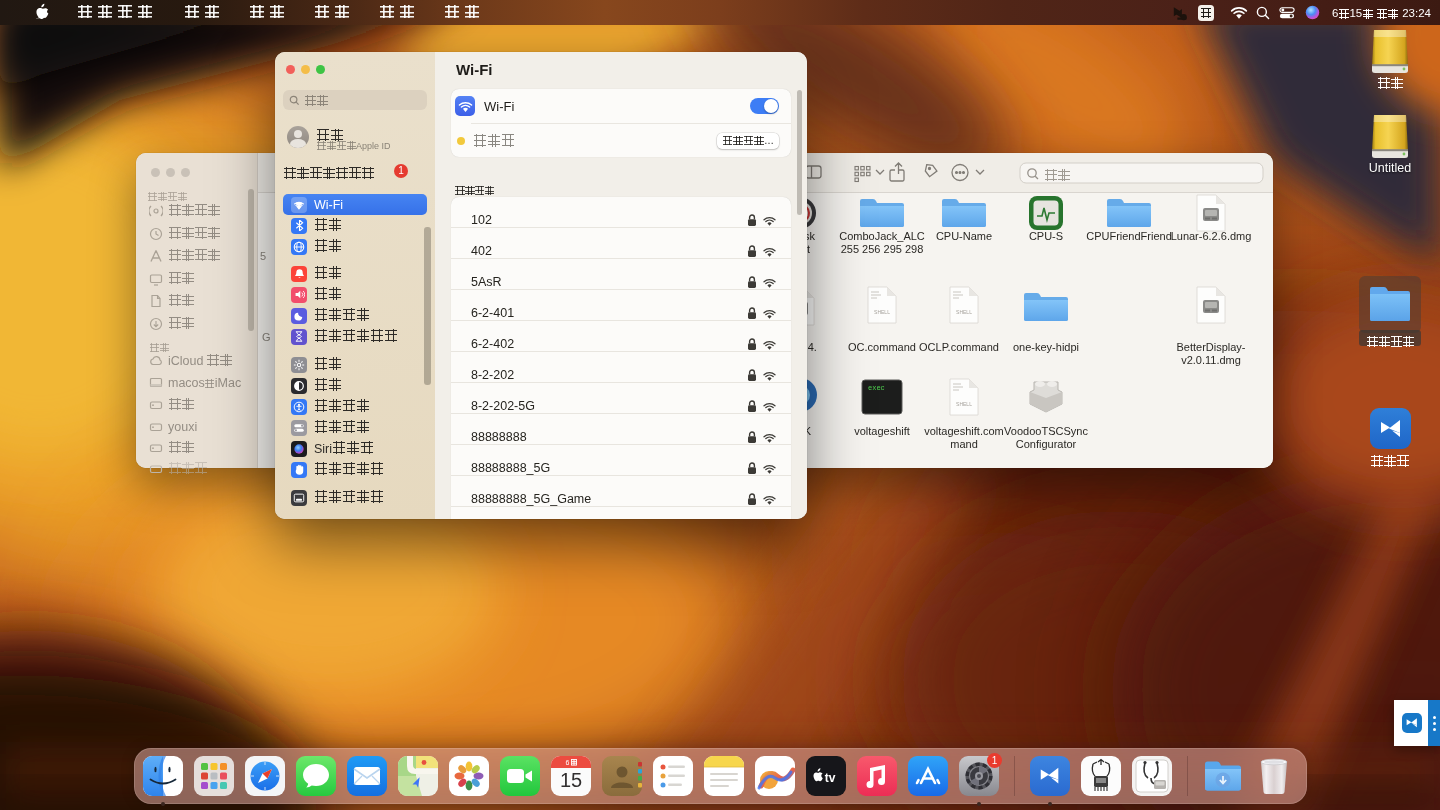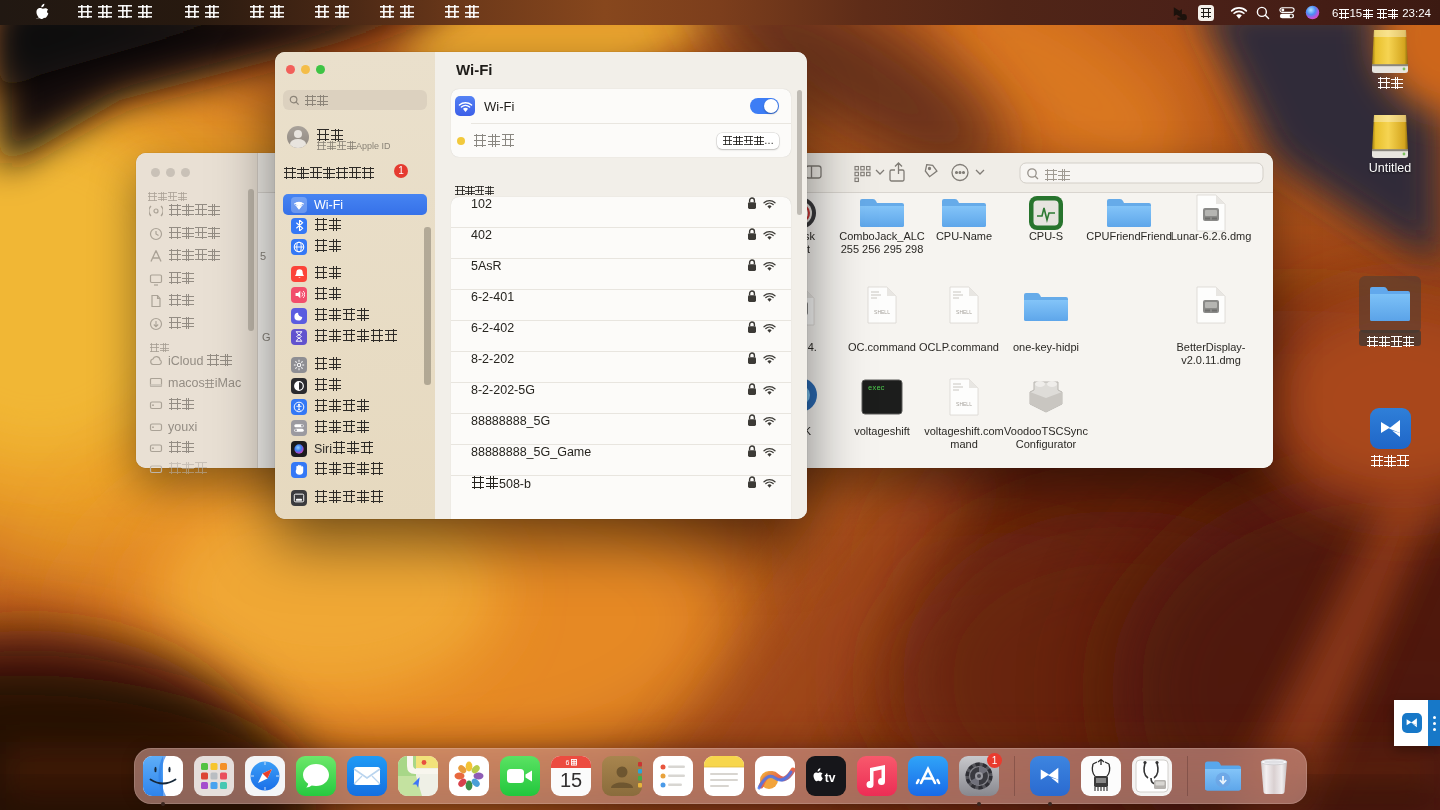--- a/index.html
+++ b/index.html
@@ -31,21 +31,21 @@
 #ftool{position:absolute;left:122px;top:0;width:1015px;height:40px;border-radius:0 10px 0 0;background:#f0ede7;border-bottom:1px solid #d9d5cf}
 #fcontent{position:absolute;left:122px;top:41px;width:1015px;height:274px;border-radius:0 0 10px 0;background:#f6f4f0;overflow:hidden}
 .dot{border-radius:50%;position:absolute;width:9px;height:9px}
 .fitem{position:absolute;display:flex;align-items:center;font-size:12.5px;color:#9b948a}
 #settings{left:275px;top:52px;width:532px;height:467px;box-shadow:0 25px 60px rgba(0,0,0,.5),0 0 1px rgba(0,0,0,.4);background:#f2efe9}
 #sside{position:absolute;left:0;top:0;width:160px;height:467px;border-radius:10px 0 0 10px;background:linear-gradient(180deg,#eae0cc,#e6d9bf)}
 #scontent{position:absolute;left:160px;top:0;width:372px;height:467px;border-radius:0 10px 10px 0;background:#f2efe9;overflow:hidden}
 .navitem{display:flex;align-items:center;height:21px;padding-left:8px;margin:0 8px;border-radius:5px;font-size:12.5px;color:#2e2b27}
 .navitem .ic{width:16px;height:16px;border-radius:4px;margin-right:7px;flex:none;display:flex;align-items:center;justify-content:center}
 .card{position:absolute;background:#fcfbf9;border-radius:8px;box-shadow:0 0 1px rgba(0,0,0,.18)}
-.wrow{display:flex;align-items:flex-start;height:31px;border-bottom:1px solid #e8e5df;font-size:12.5px;color:#26241f;padding:0 14px 0 20px}
+.wrow{display:flex;align-items:flex-end;height:31px;border-bottom:1px solid #e8e5df;font-size:12.5px;color:#26241f;padding:0 14px 0 20px}
 .wrow:last-child{border-bottom:none}
 .lockwifi{margin-left:auto;display:flex;align-items:center;gap:5px}
 
 #dock{position:absolute;left:134px;top:748px;width:1173px;height:56px;border-radius:17px;
  background:rgba(226,177,170,.52);backdrop-filter:blur(18px) saturate(1.2);box-shadow:inset 0 0 0 1px rgba(255,255,255,.14),0 0 14px rgba(0,0,0,.18);
  display:flex;align-items:center;padding:0 9px;gap:11px}
 .dk{width:40px;height:40px;flex:none;position:relative;border-radius:9px}
 .dksep{width:1px;height:40px;background:rgba(60,30,30,.28);flex:none;margin:0 4px}
 .rdot{position:absolute;width:4px;height:4px;border-radius:50%;background:#3a2620;left:18px;top:46px}
 
@@ -648,20 +648,33 @@
               <rect x="1" y="5.2" width="8" height="6.8" rx="1.4" fill="#3c3a36"></rect>
               <path d="M2.6,5.2 L2.6,3.4 a2.4,2.4 0 0 1 4.8,0 L7.4,5.2" fill="none" stroke="#3c3a36" stroke-width="1.4"></path>
             </svg>
             <svg width="15" height="12" viewBox="0 0 24 18">
               <path d="M12,16.5 L8.6,12.4 A5.6,5.6 0 0 1 15.4,12.4 Z" fill="#3c3a36"></path>
               <path d="M6.1,9.9 A8.6,8.6 0 0 1 17.9,9.9 M3.2,7 A12.8,12.8 0 0 1 20.8,7" fill="none" stroke="#3c3a36" stroke-width="2" stroke-linecap="round"></path>
             </svg>
           </span>
         </div>
 <div class="wrow">
+          <span>88888888</span>
+          <span class="lockwifi">
+            <svg width="10" height="13" viewBox="0 0 10 13">
+              <rect x="1" y="5.2" width="8" height="6.8" rx="1.4" fill="#3c3a36"></rect>
+              <path d="M2.6,5.2 L2.6,3.4 a2.4,2.4 0 0 1 4.8,0 L7.4,5.2" fill="none" stroke="#3c3a36" stroke-width="1.4"></path>
+            </svg>
+            <svg width="15" height="12" viewBox="0 0 24 18">
+              <path d="M12,16.5 L8.6,12.4 A5.6,5.6 0 0 1 15.4,12.4 Z" fill="#3c3a36"></path>
+              <path d="M6.1,9.9 A8.6,8.6 0 0 1 17.9,9.9 M3.2,7 A12.8,12.8 0 0 1 20.8,7" fill="none" stroke="#3c3a36" stroke-width="2" stroke-linecap="round"></path>
+            </svg>
+          </span>
+        </div>
+<div class="wrow">
           <span>88888888_5G</span>
           <span class="lockwifi">
             <svg width="10" height="13" viewBox="0 0 10 13">
               <rect x="1" y="5.2" width="8" height="6.8" rx="1.4" fill="#3c3a36"></rect>
               <path d="M2.6,5.2 L2.6,3.4 a2.4,2.4 0 0 1 4.8,0 L7.4,5.2" fill="none" stroke="#3c3a36" stroke-width="1.4"></path>
             </svg>
             <svg width="15" height="12" viewBox="0 0 24 18">
               <path d="M12,16.5 L8.6,12.4 A5.6,5.6 0 0 1 15.4,12.4 Z" fill="#3c3a36"></path>
               <path d="M6.1,9.9 A8.6,8.6 0 0 1 17.9,9.9 M3.2,7 A12.8,12.8 0 0 1 20.8,7" fill="none" stroke="#3c3a36" stroke-width="2" stroke-linecap="round"></path>
             </svg>

